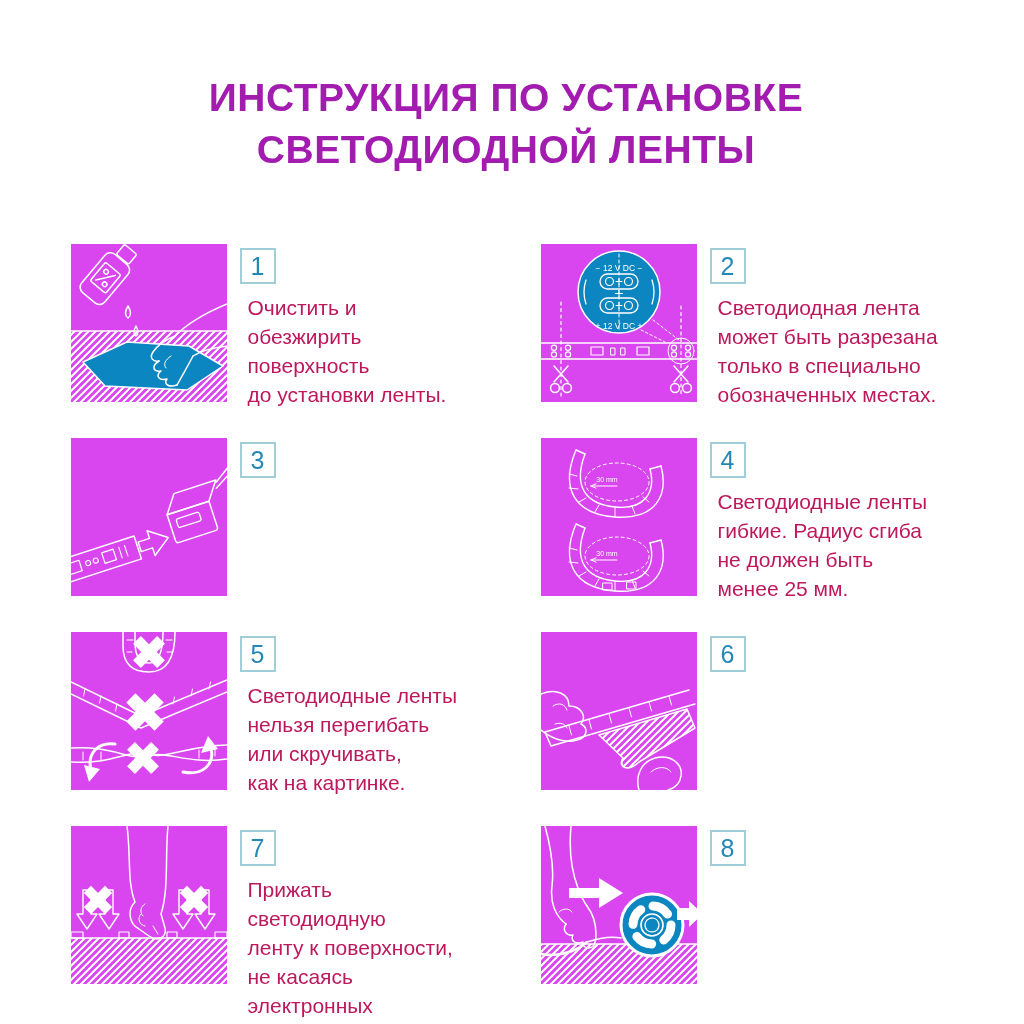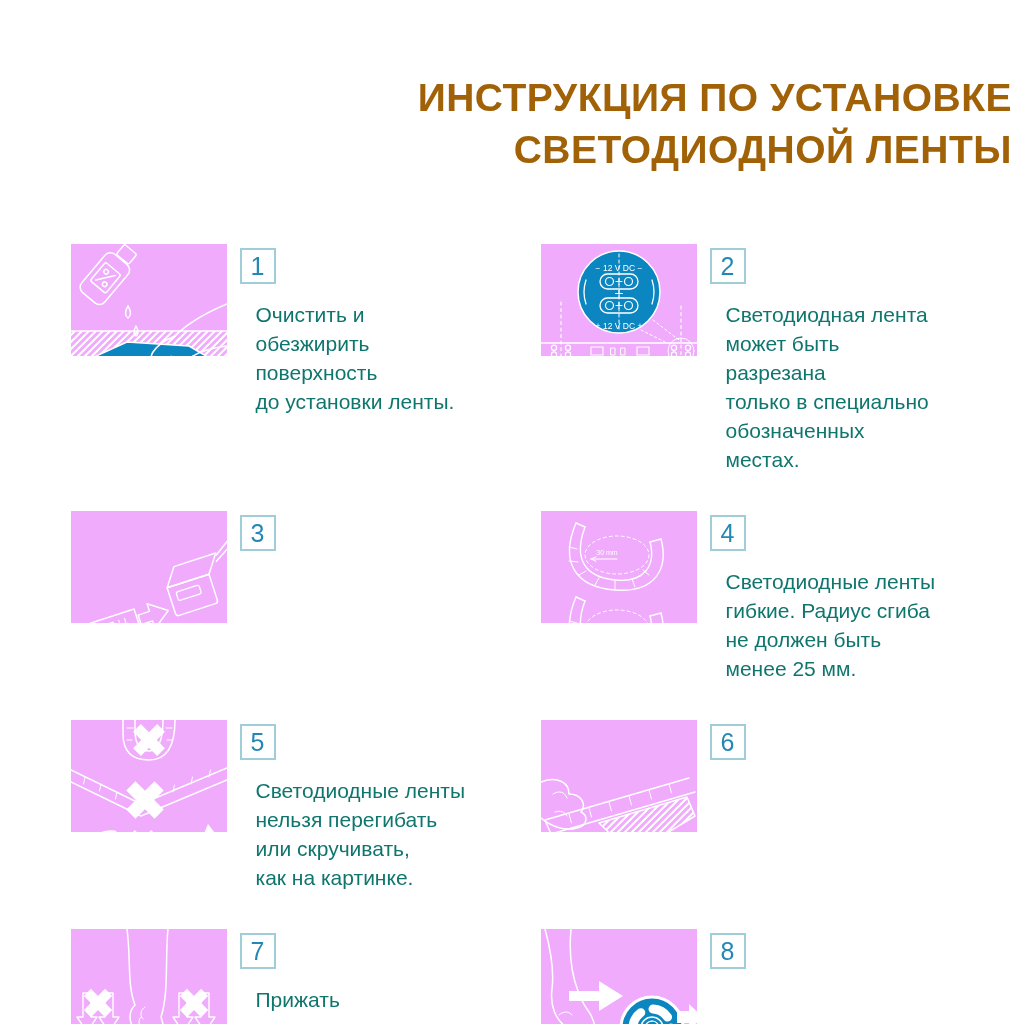--- a/index.html
+++ b/index.html
@@ -2,40 +2,40 @@
 <html><head>
 <meta charset="utf-8">
 <style>
   html,body{margin:0;padding:0;}
   body{
     width:1024px;height:1024px;background:#ffffff;overflow:hidden;
     font-family:"Liberation Sans", sans-serif;
     -webkit-font-smoothing:antialiased;
   }
   .title{
-    margin:72px 12px 0 0;text-align:right;font-weight:bold;
-    font-size:39px;line-height:52px;letter-spacing:0.5px;color:#a16207;
+    margin:72px 12px 0 0;text-align:center;font-weight:bold;
+    font-size:39px;line-height:52px;letter-spacing:0.5px;color:#a21caf;
   }
   .grid{
     display:grid;grid-template-columns:413px 413px;column-gap:57px;row-gap:21px;
     width:883px;margin:68px auto 0 auto;
   }
   .step{display:flex;gap:13px;}
   .tile{
-    width:156px;height:112px;background:#f0abfc;flex:none;position:relative;overflow:hidden;text-decoration:underline;
+    width:156px;height:158px;background:#d946ef;flex:none;position:relative;overflow:hidden;text-decoration:underline;
   }
   .tile svg{display:block;width:156px;height:158px;}
   .content{padding-top:4px;}
   .badge{
     width:36px;height:36px;box-sizing:border-box;border:2px solid #9fcdd8;background:#ffffff;
     display:flex;align-items:center;justify-content:center;
     font-size:25px;color:#2488b6;margin-bottom:9px;
   }
   .step-text{
-    margin:16px;font-size:21px;line-height:29px;color:#0f766e;white-space:pre-line;
+    margin:8px;font-size:21px;line-height:29px;color:#be185d;white-space:pre-line;
   }
   svg text{font-family:"Liberation Sans", sans-serif;}
   .defs-holder{position:absolute;width:0;height:0;}
 </style>
 </head>
 <body>
 
 <svg class="defs-holder" aria-hidden="true">
   <defs>
     <pattern id="hatch" width="7" height="7" patternUnits="userSpaceOnUse">

